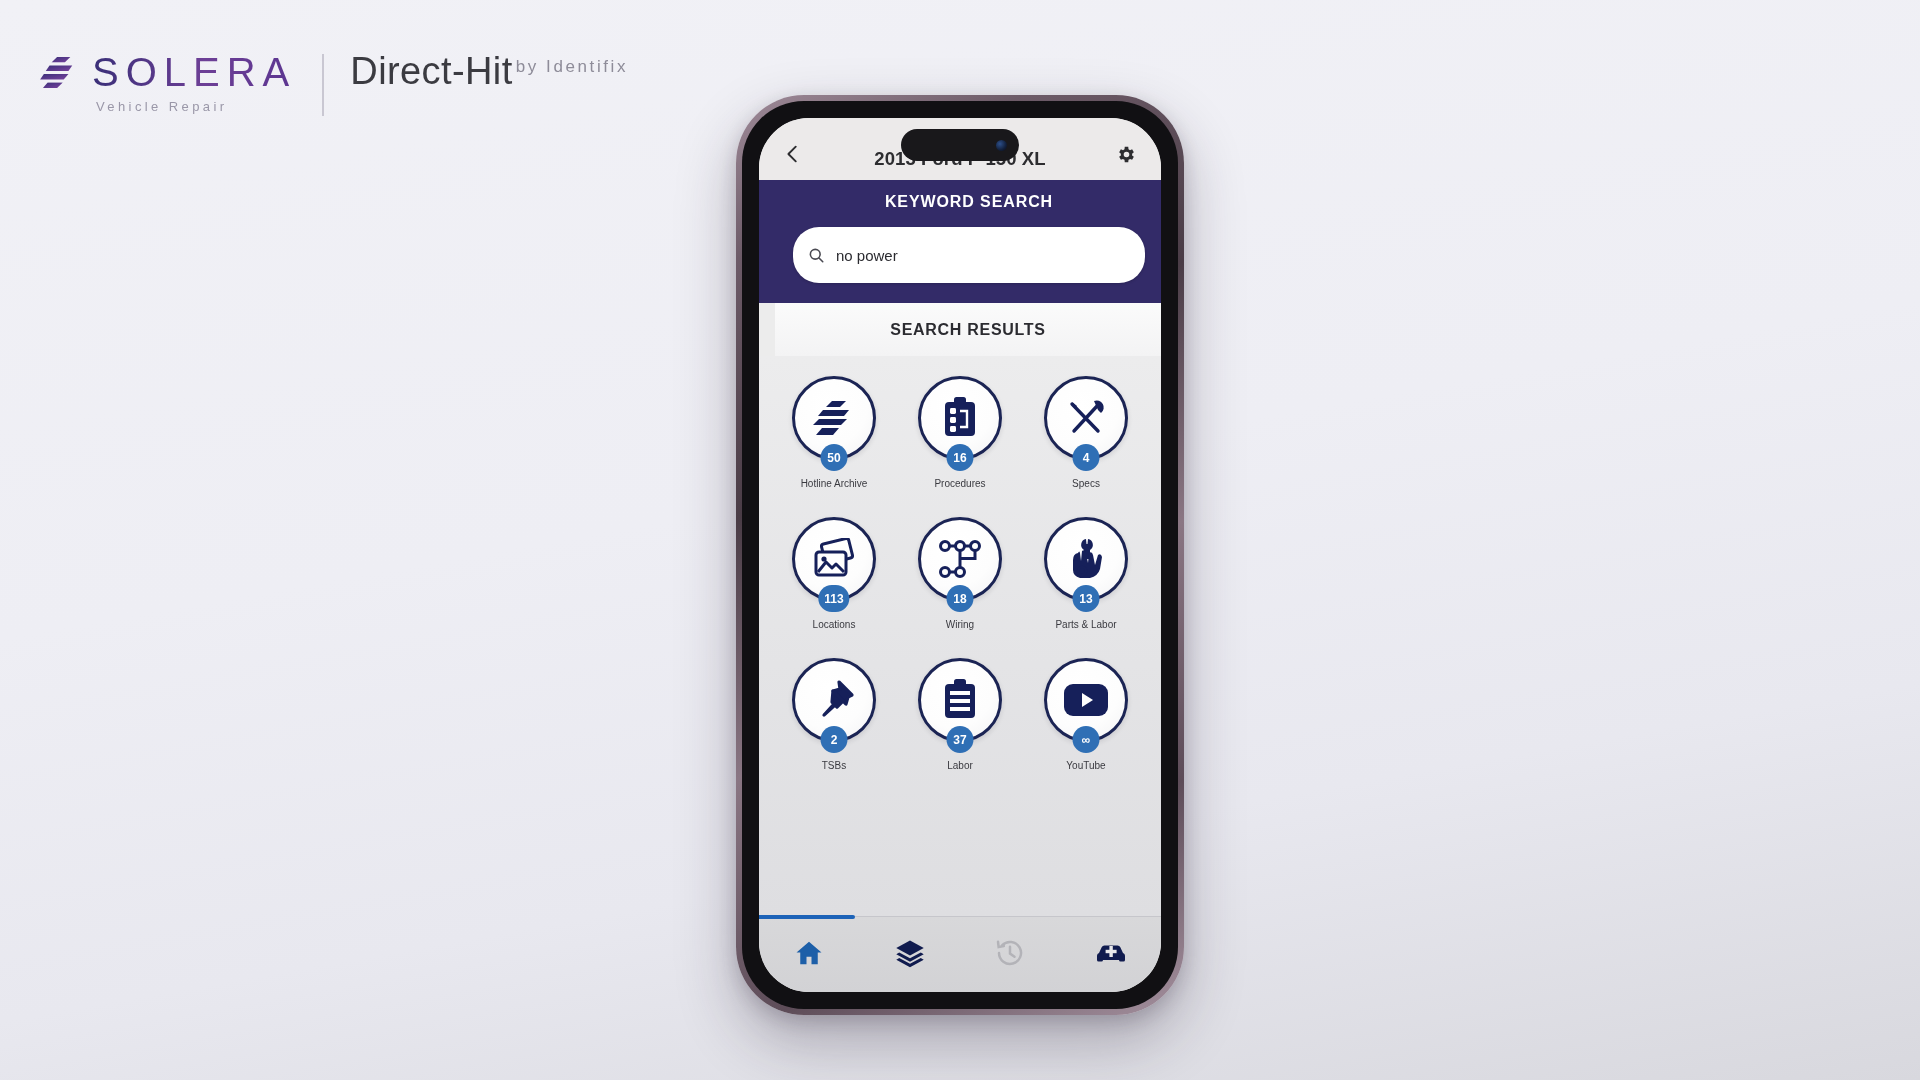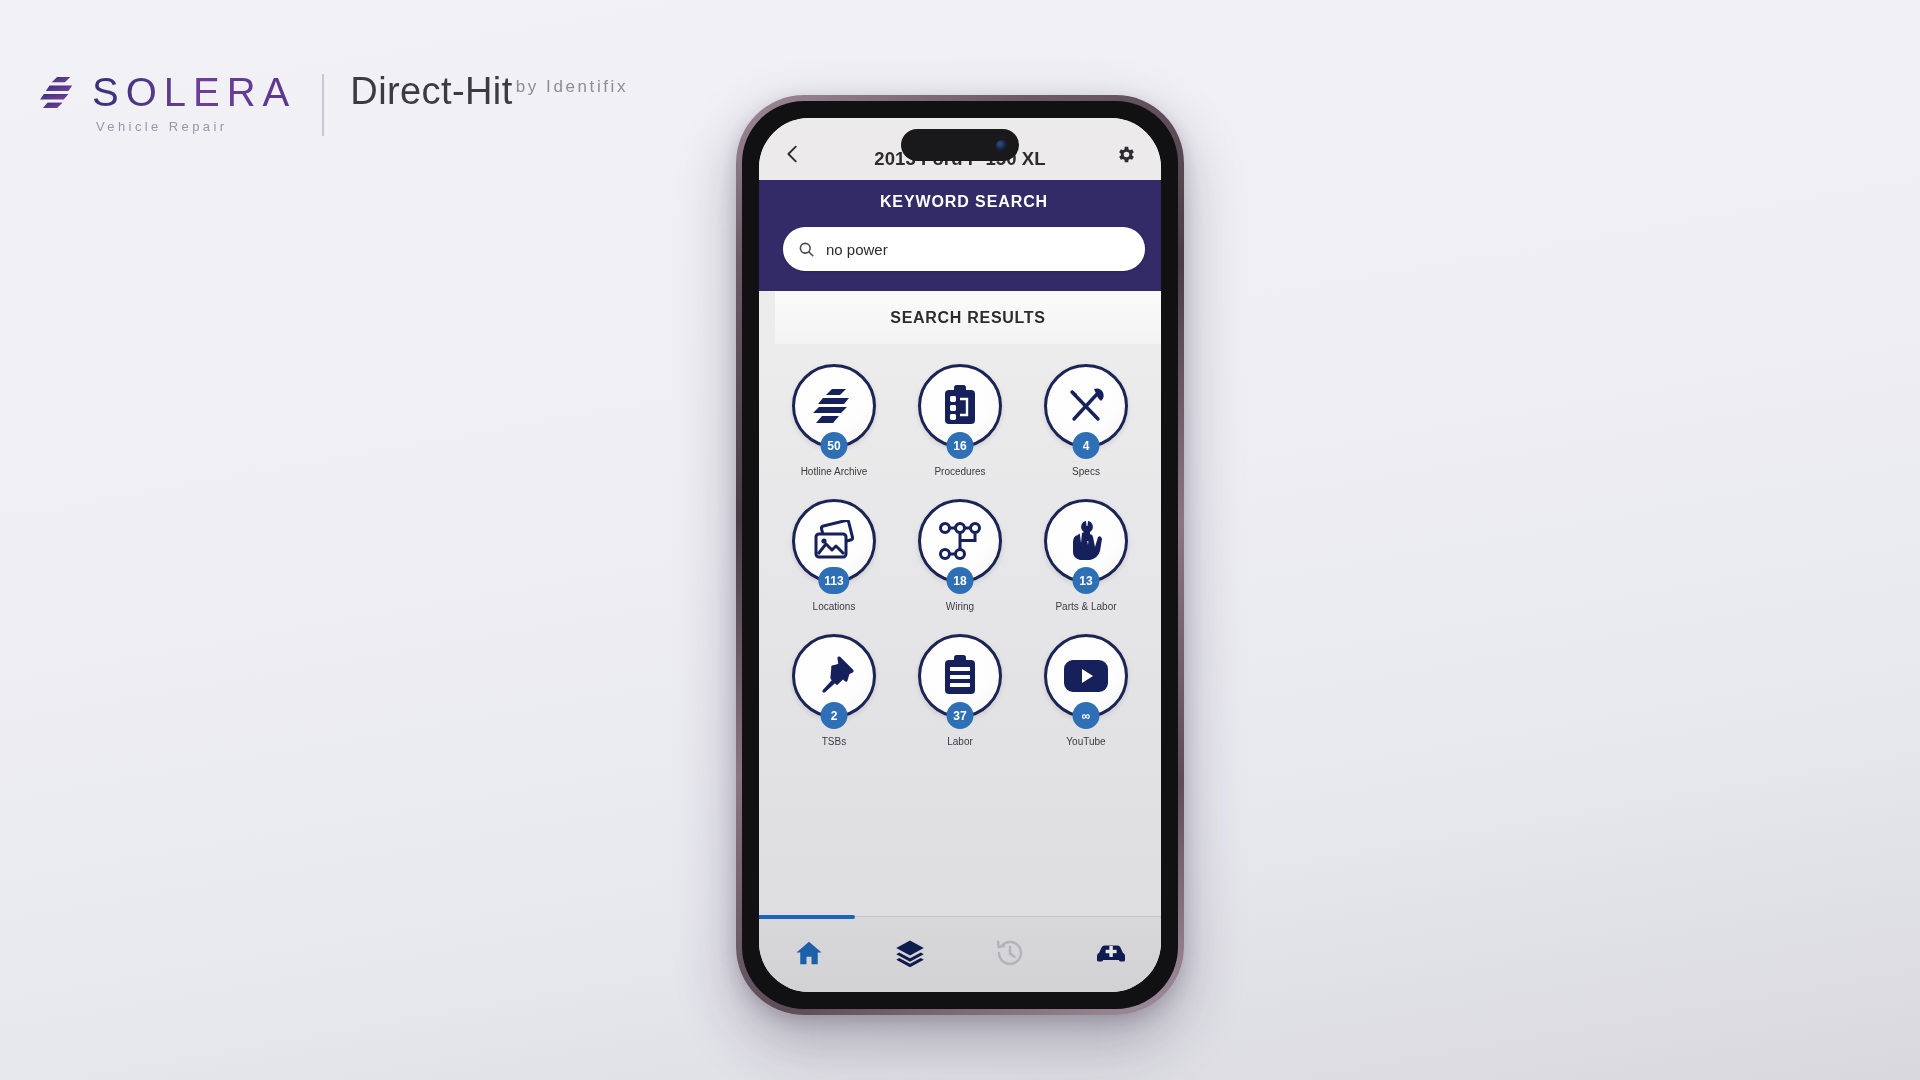--- a/index.html
+++ b/index.html
@@ -21,21 +21,20 @@
   }
 
   
   .brand {
     position: absolute;
     left: 40px;
     top: 52px;
     display: flex;
     align-items: flex-start;
     gap: 26px;
-    margin-top: 20px;
   }
   .brand-solera { display: flex; flex-direction: column; }
   .solera-row { display: flex; align-items: center; gap: 14px; }
   .solera-mark { width: 38px; height: 34px; display: block; }
   .solera-word {
     font-size: 40px;
     font-weight: 400;
     letter-spacing: 7px;
     color: #5b3f8f;
     line-height: 1;
@@ -150,36 +149,36 @@
   }
   .icon-btn {
     width: 32px; height: 32px;
     display: flex; align-items: center; justify-content: center;
     color: #2d2d30;
   }
 
   
   .kw-band {
     background: #332b68;
-    padding: 13px 0 20px 8px;
+    padding: 13px 0 20px 18px;
     flex: 0 0 auto;
   }
   .kw-title {
     text-align: center;
     color: #ffffff;
     font-size: 16px;
     font-weight: 700;
     letter-spacing: 0.9px;
     margin-bottom: 16px;
   }
   .search-pill {
     margin: 0 16px;
     background: #fff;
     border-radius: 26px;
-    height: 44px;
+    height: 56px;
     display: flex;
     align-items: center;
     padding: 0 14px;
     gap: 11px;
     box-shadow: 0 1px 3px rgba(0,0,0,0.18);
   }
   .search-pill svg { flex: 0 0 auto; color: #4a4a52; }
   .search-value {
     font-size: 15px;
     color: #2b2b30;
@@ -201,21 +200,21 @@
 
   
   .results-grid {
     flex: 1 1 auto;
     background: linear-gradient(180deg, #ececed 0%, #e4e4e6 55%, #dedee1 100%);
     display: grid;
     grid-template-columns: repeat(3, 1fr);
     grid-auto-rows: min-content;
     align-content: start;
     padding: 20px 12px 0 12px;
-    row-gap: 22px;
+    row-gap: 28px;
   }
   .tile {
     display: flex;
     flex-direction: column;
     align-items: center;
   }
   .tile-circle-wrap { position: relative; }
   .tile-circle {
     width: 84px; height: 84px;
     border-radius: 50%;

